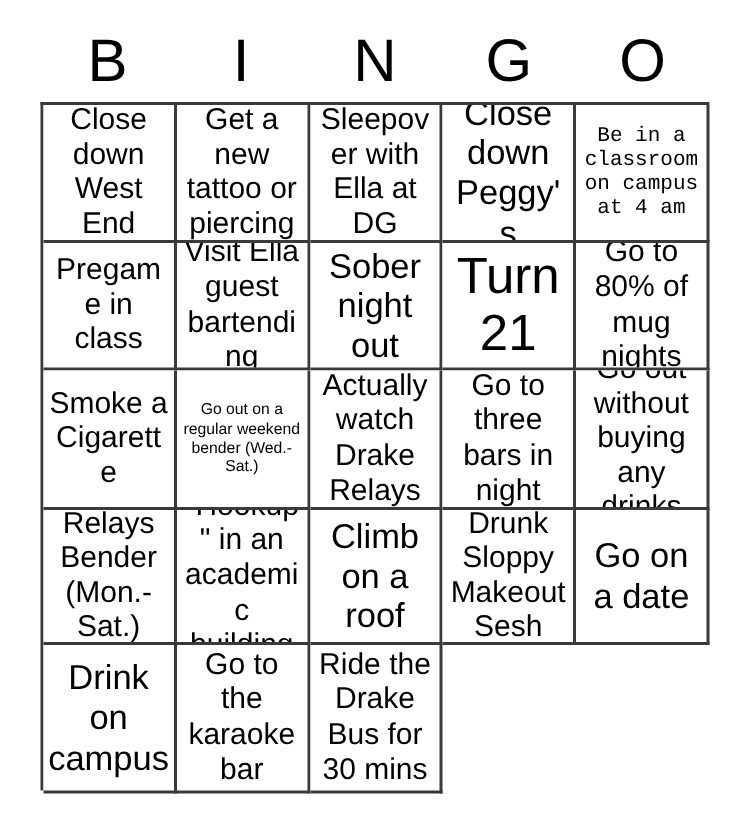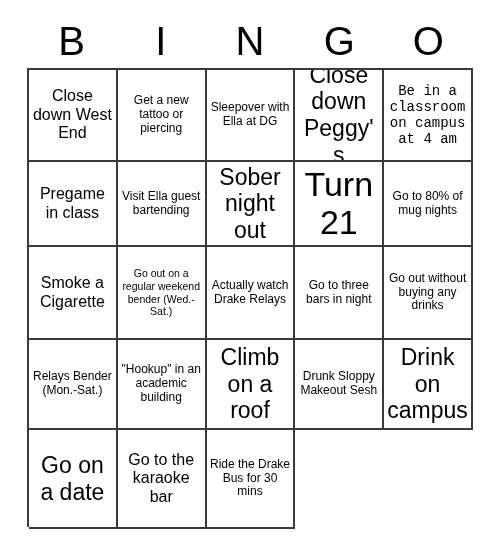--- a/index.html
+++ b/index.html
@@ -66,22 +66,22 @@
   }
   .cell-text {
     display: block;
     width: 100%;
     line-height: 1.16;
     word-break: break-word;
   }
   
   .sz-xs .cell-text { font-size: 10.5px; line-height: 1.22; }
   .sz-s  .cell-text { font-size: 14px; font-family: Liberation Mono, monospace; }
-  .sz-m  .cell-text { font-size: 12px; }
-  .sz-l  .cell-text { font-size: 16px; }
+  .sz-m  .cell-text { font-size: 20px; }
+  .sz-l  .cell-text { font-size: 20px; }
   .sz-xl .cell-text { font-size: 23px; }
   .sz-xxl .cell-text { font-size: 34px; line-height: 1.1; }
 </style>
 </head>
 <body>
 
 <div class="card">
 
   <div class="header-row">
     <div class="header-cell">B</div>
@@ -148,24 +148,24 @@
         <span class="cell-text">"Hookup" in an academic building</span>
       </div>
     <div class="cell sz-xl">
         <span class="cell-text">Climb on a roof</span>
       </div>
 
     <div class="cell sz-m">
         <span class="cell-text">Drunk Sloppy Makeout Sesh</span>
       </div>
     <div class="cell sz-xl">
-        <span class="cell-text">Drink on campus</span>
+        <span class="cell-text">Go on a date</span>
       </div>
     <div class="cell sz-xl">
-        <span class="cell-text">Go on a date</span>
+        <span class="cell-text">Drink on campus</span>
       </div>
     <div class="cell sz-l">
         <span class="cell-text">Go to the karaoke bar</span>
       </div>
     <div class="cell sz-m">
         <span class="cell-text">Ride the Drake Bus for 30 mins</span>
       </div>
 
   </div>
 </div>

